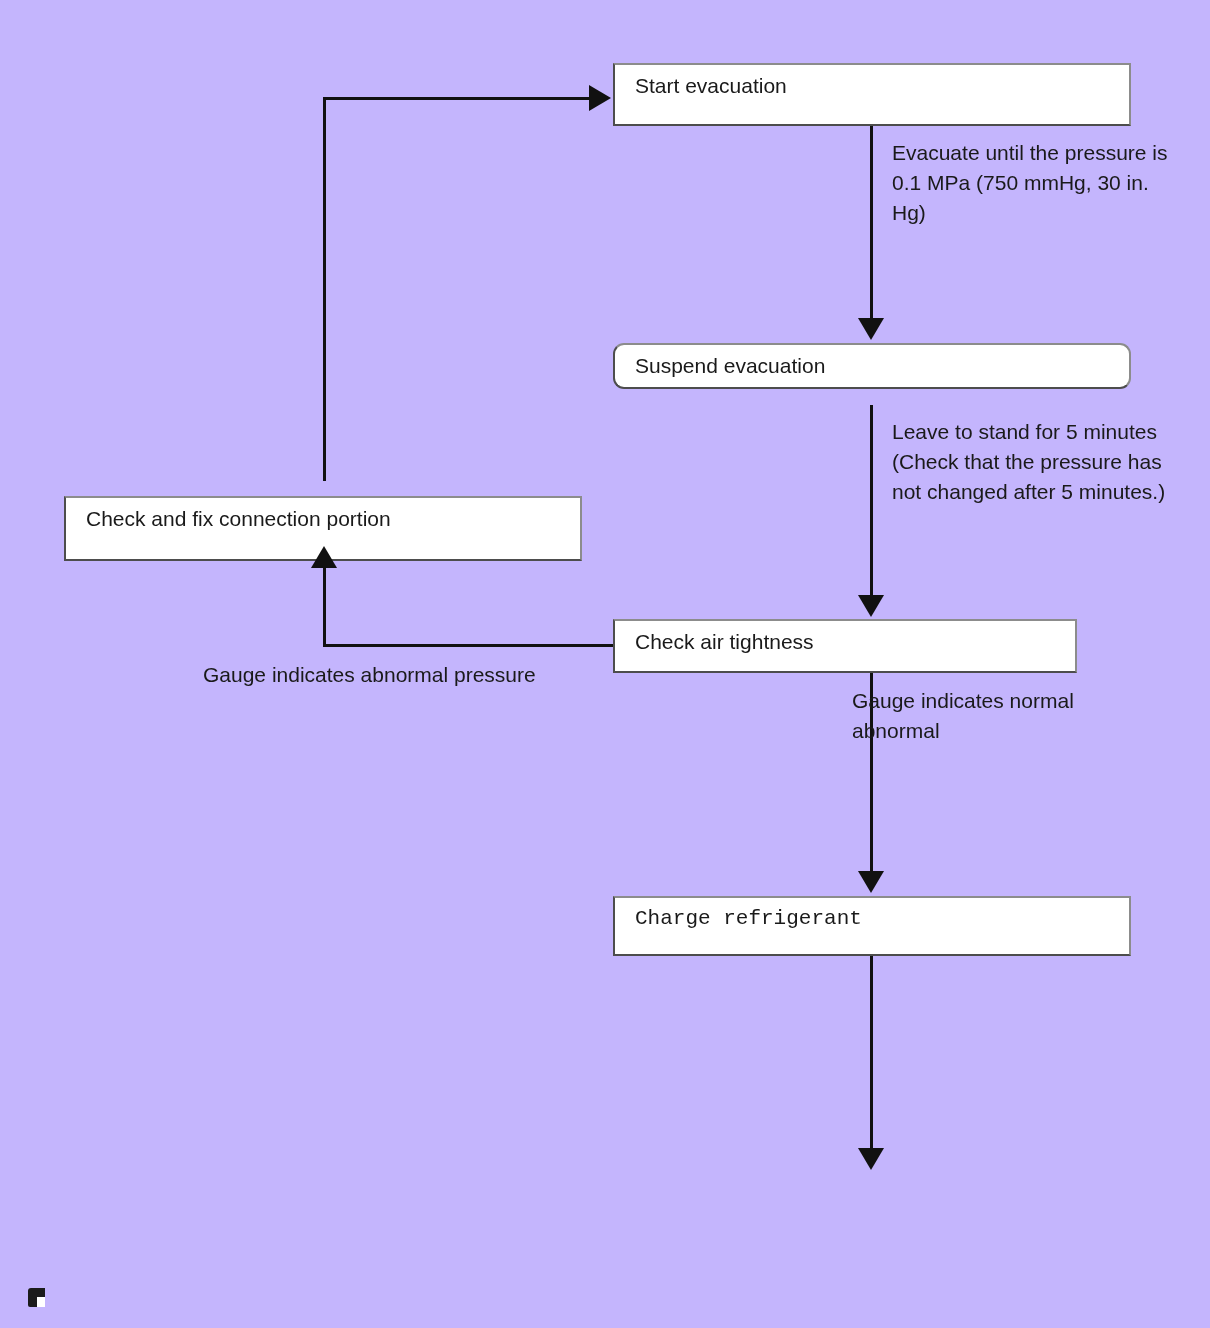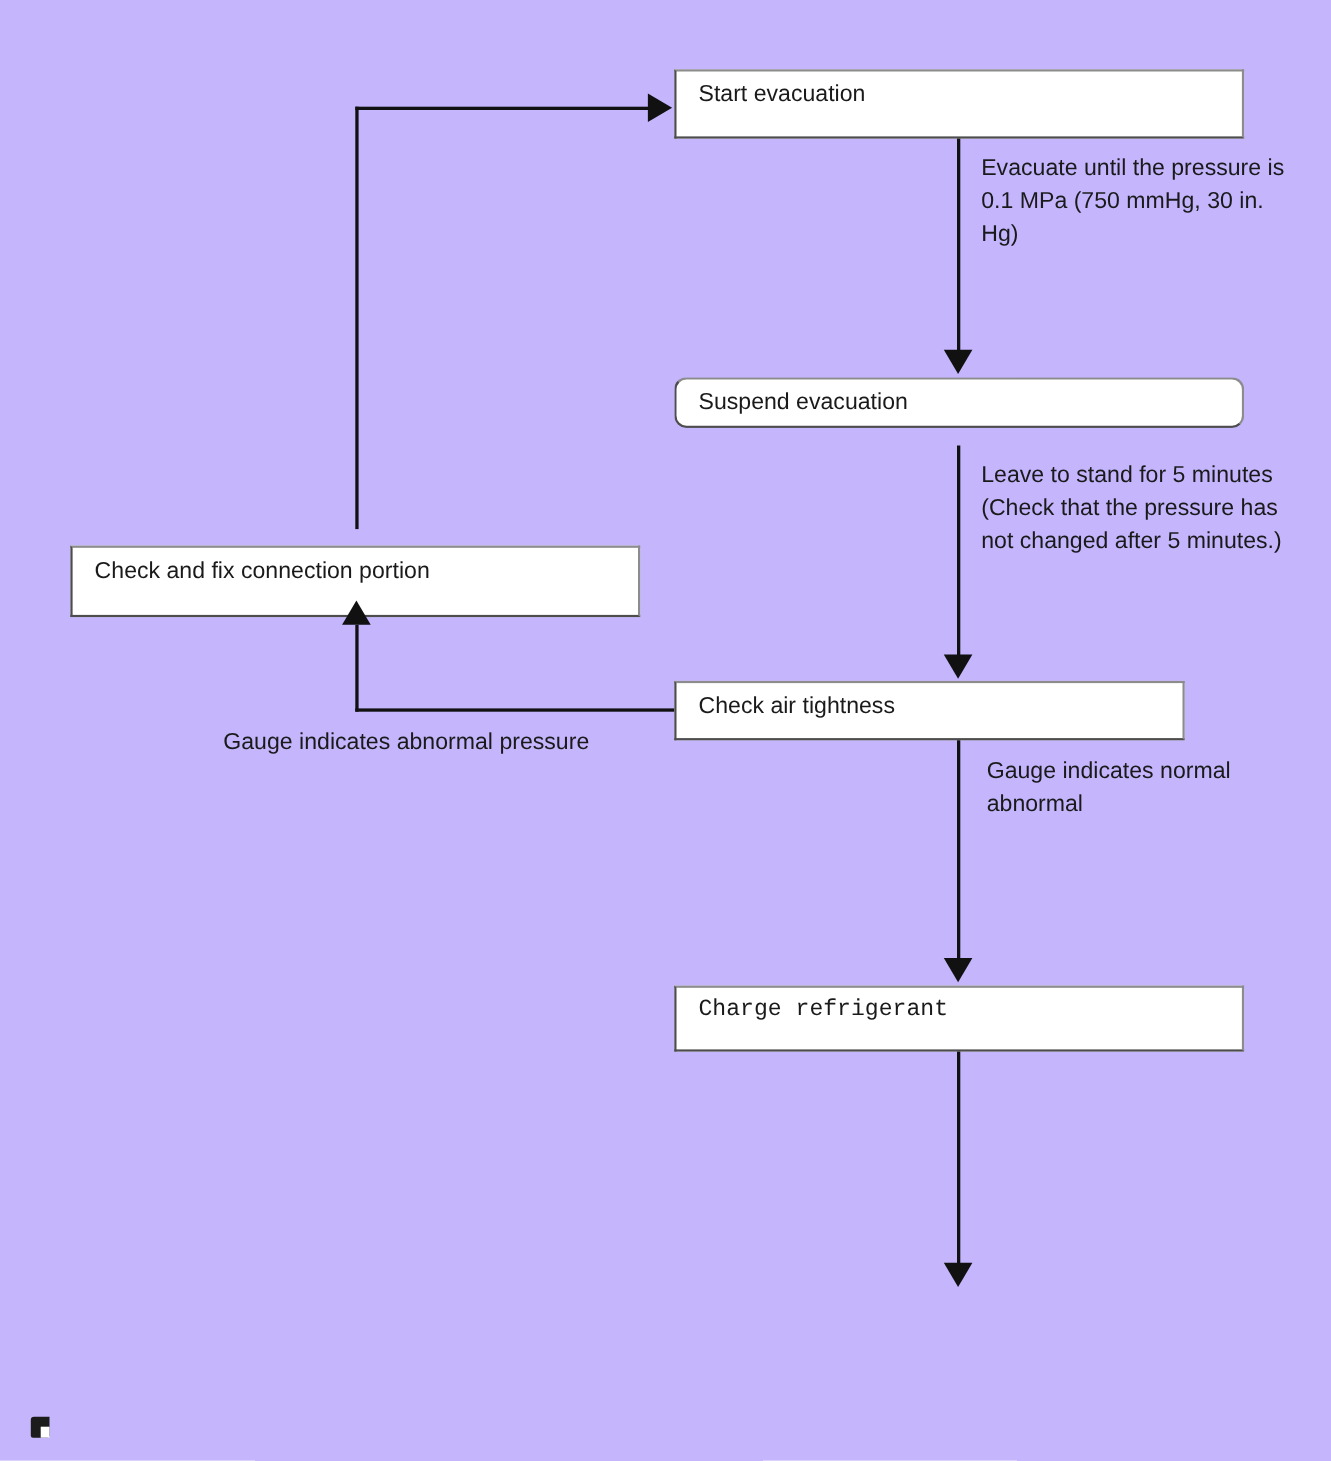--- a/index.html
+++ b/index.html
@@ -139,21 +139,21 @@
   <div class="line-v" style="left:323px; top:568px; height:79px;"></div>
   <div class="arrow-up" style="left:311px; top:546px;"></div>
   <div class="edge-label" style="left:203px; top:660px; white-space:nowrap;">Gauge indicates abnormal pressure</div>
 
   <div class="node" style="left:613px; top:619px; width:464px; height:54px;">
     <span class="node-label">Check air tightness</span>
   </div>
 
   <div class="line-v" style="left:870px; top:673px; height:200px;"></div>
   <div class="arrow-down" style="left:858px; top:871px;"></div>
-  <div class="edge-label" style="left:897px; top:686px; width:300px;">
+  <div class="edge-label" style="left:852px; top:686px; width:300px;">
     <div>Gauge indicates normal</div>
     <div>abnormal</div>
   </div>
 
   <div class="node" style="left:613px; top:896px; width:518px; height:60px;font-family:Liberation Mono, monospace;">
     <span class="node-label">Charge refrigerant</span>
   </div>
 
   <div class="line-v" style="left:870px; top:956px; height:194px;"></div>
   <div class="arrow-down" style="left:858px; top:1148px;"></div>

